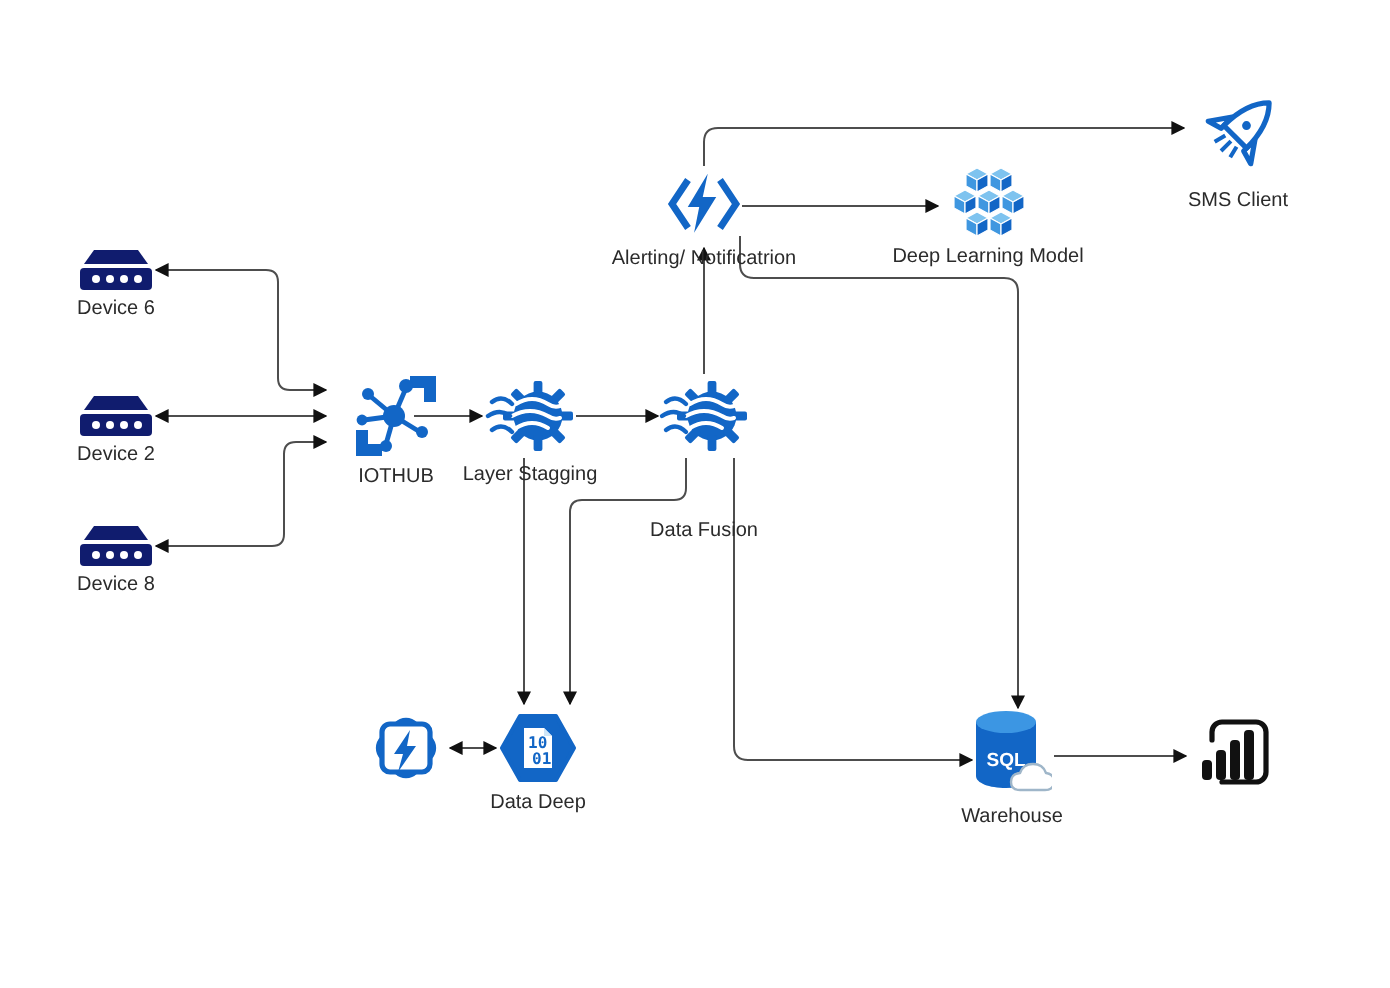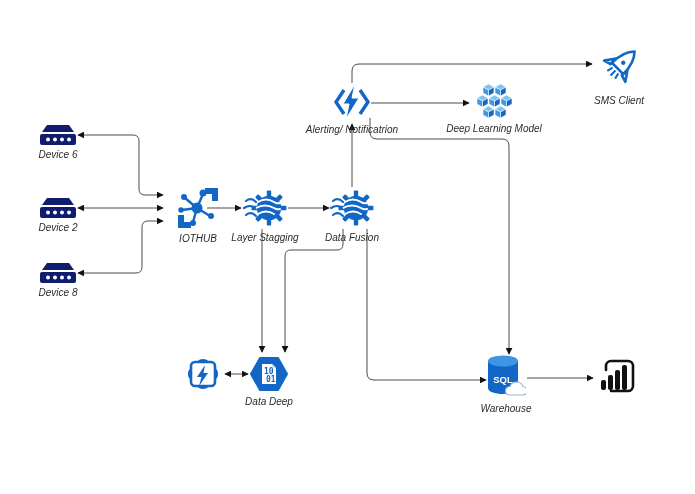--- a/index.html
+++ b/index.html
@@ -8,21 +8,21 @@
     font-family:"Liberation Sans",sans-serif;overflow:hidden;
   }
   #wires{position:absolute;left:0;top:0;}
   .node{
     position:absolute;width:150px;
     display:flex;flex-direction:column;align-items:center;
   }
   .node .icon{line-height:0;}
   .node .label{
     margin-top:3px;font-size:10px;color:#2b2b2b;text-align:center;
-    white-space:pre-line;line-height:1.15;font-style:italic;
+    white-space:pre-line;line-height:1.15;
   }
 </style>
 </head>
 <body>
 
 <div class="canvas">
   <svg id="wires" width="695" height="494" viewBox="0 0 695 494">
     <defs>
       <marker id="arr" viewBox="0 0 10 10" refX="9" refY="5" markerWidth="7" markerHeight="7" orient="auto-start-reverse">
         <path id="arrhead" d="M0 0 L10 5 L0 10 z" fill="#111111"></path>
@@ -118,21 +118,21 @@
               <path d="M16 27 q8 -5 16 0"></path>
             </g>
             <g fill="none" stroke="#1266c6" stroke-width="2.2" stroke-linecap="round">
               <path d="M4 14 q5 -4 10 1"></path>
               <path d="M2 21 q6 -4 11 0"></path>
               <path d="M4 28 q5 -4 10 1"></path>
             </g>
           </svg></span>
         <div class="label">Layer Stagging</div>
       </div>
-      <div class="node" style="left: 277px; top: 187px;">
+      <div class="node" style="left: 277px; top: 187px; gap: 28px;">
         <span class="icon"><svg width="46" height="42" viewBox="0 0 46 42">
             <g fill="#1266c6">
               <circle cx="27" cy="21" r="12.2"></circle>
               <rect x="24.8" y="3.5" width="4.4" height="8" rx="1"></rect>
               <rect x="24.8" y="3.5" width="4.4" height="8" rx="1" transform="rotate(45 27 21)"></rect>
               <rect x="24.8" y="3.5" width="4.4" height="8" rx="1" transform="rotate(90 27 21)"></rect>
               <rect x="24.8" y="3.5" width="4.4" height="8" rx="1" transform="rotate(135 27 21)"></rect>
               <rect x="24.8" y="3.5" width="4.4" height="8" rx="1" transform="rotate(180 27 21)"></rect>
               <rect x="24.8" y="3.5" width="4.4" height="8" rx="1" transform="rotate(225 27 21)"></rect>
               <rect x="24.8" y="3.5" width="4.4" height="8" rx="1" transform="rotate(270 27 21)"></rect>

